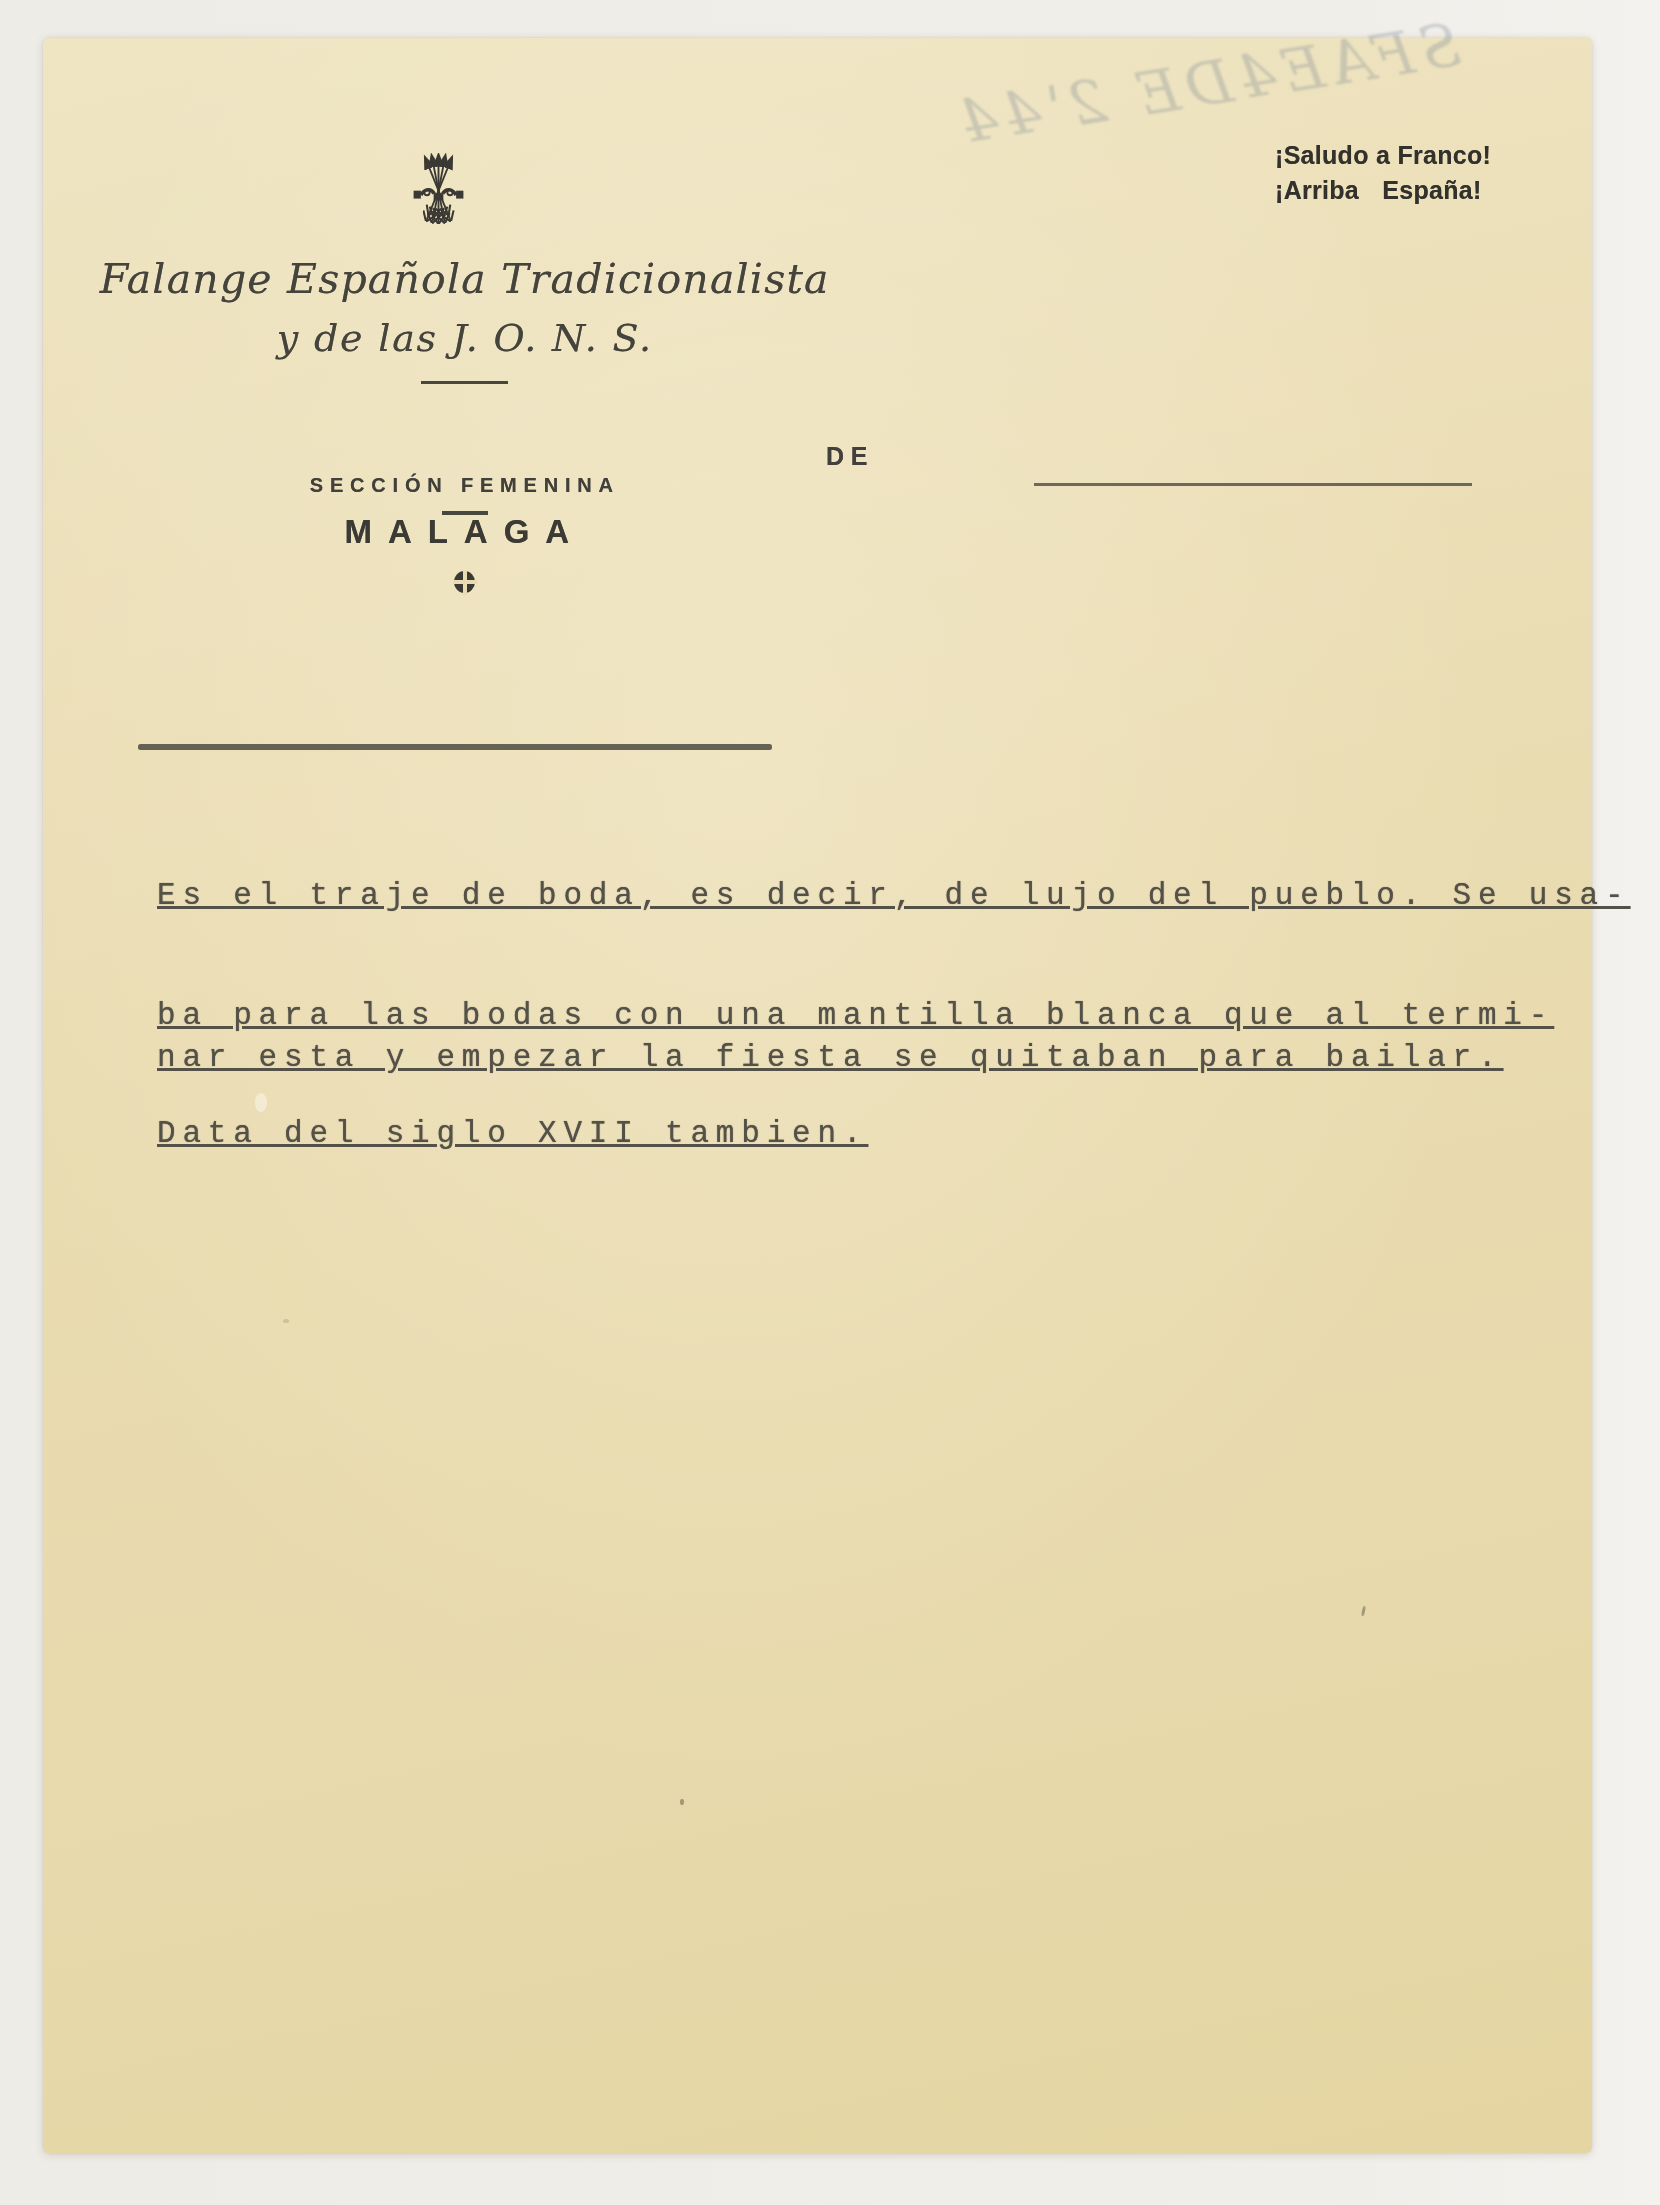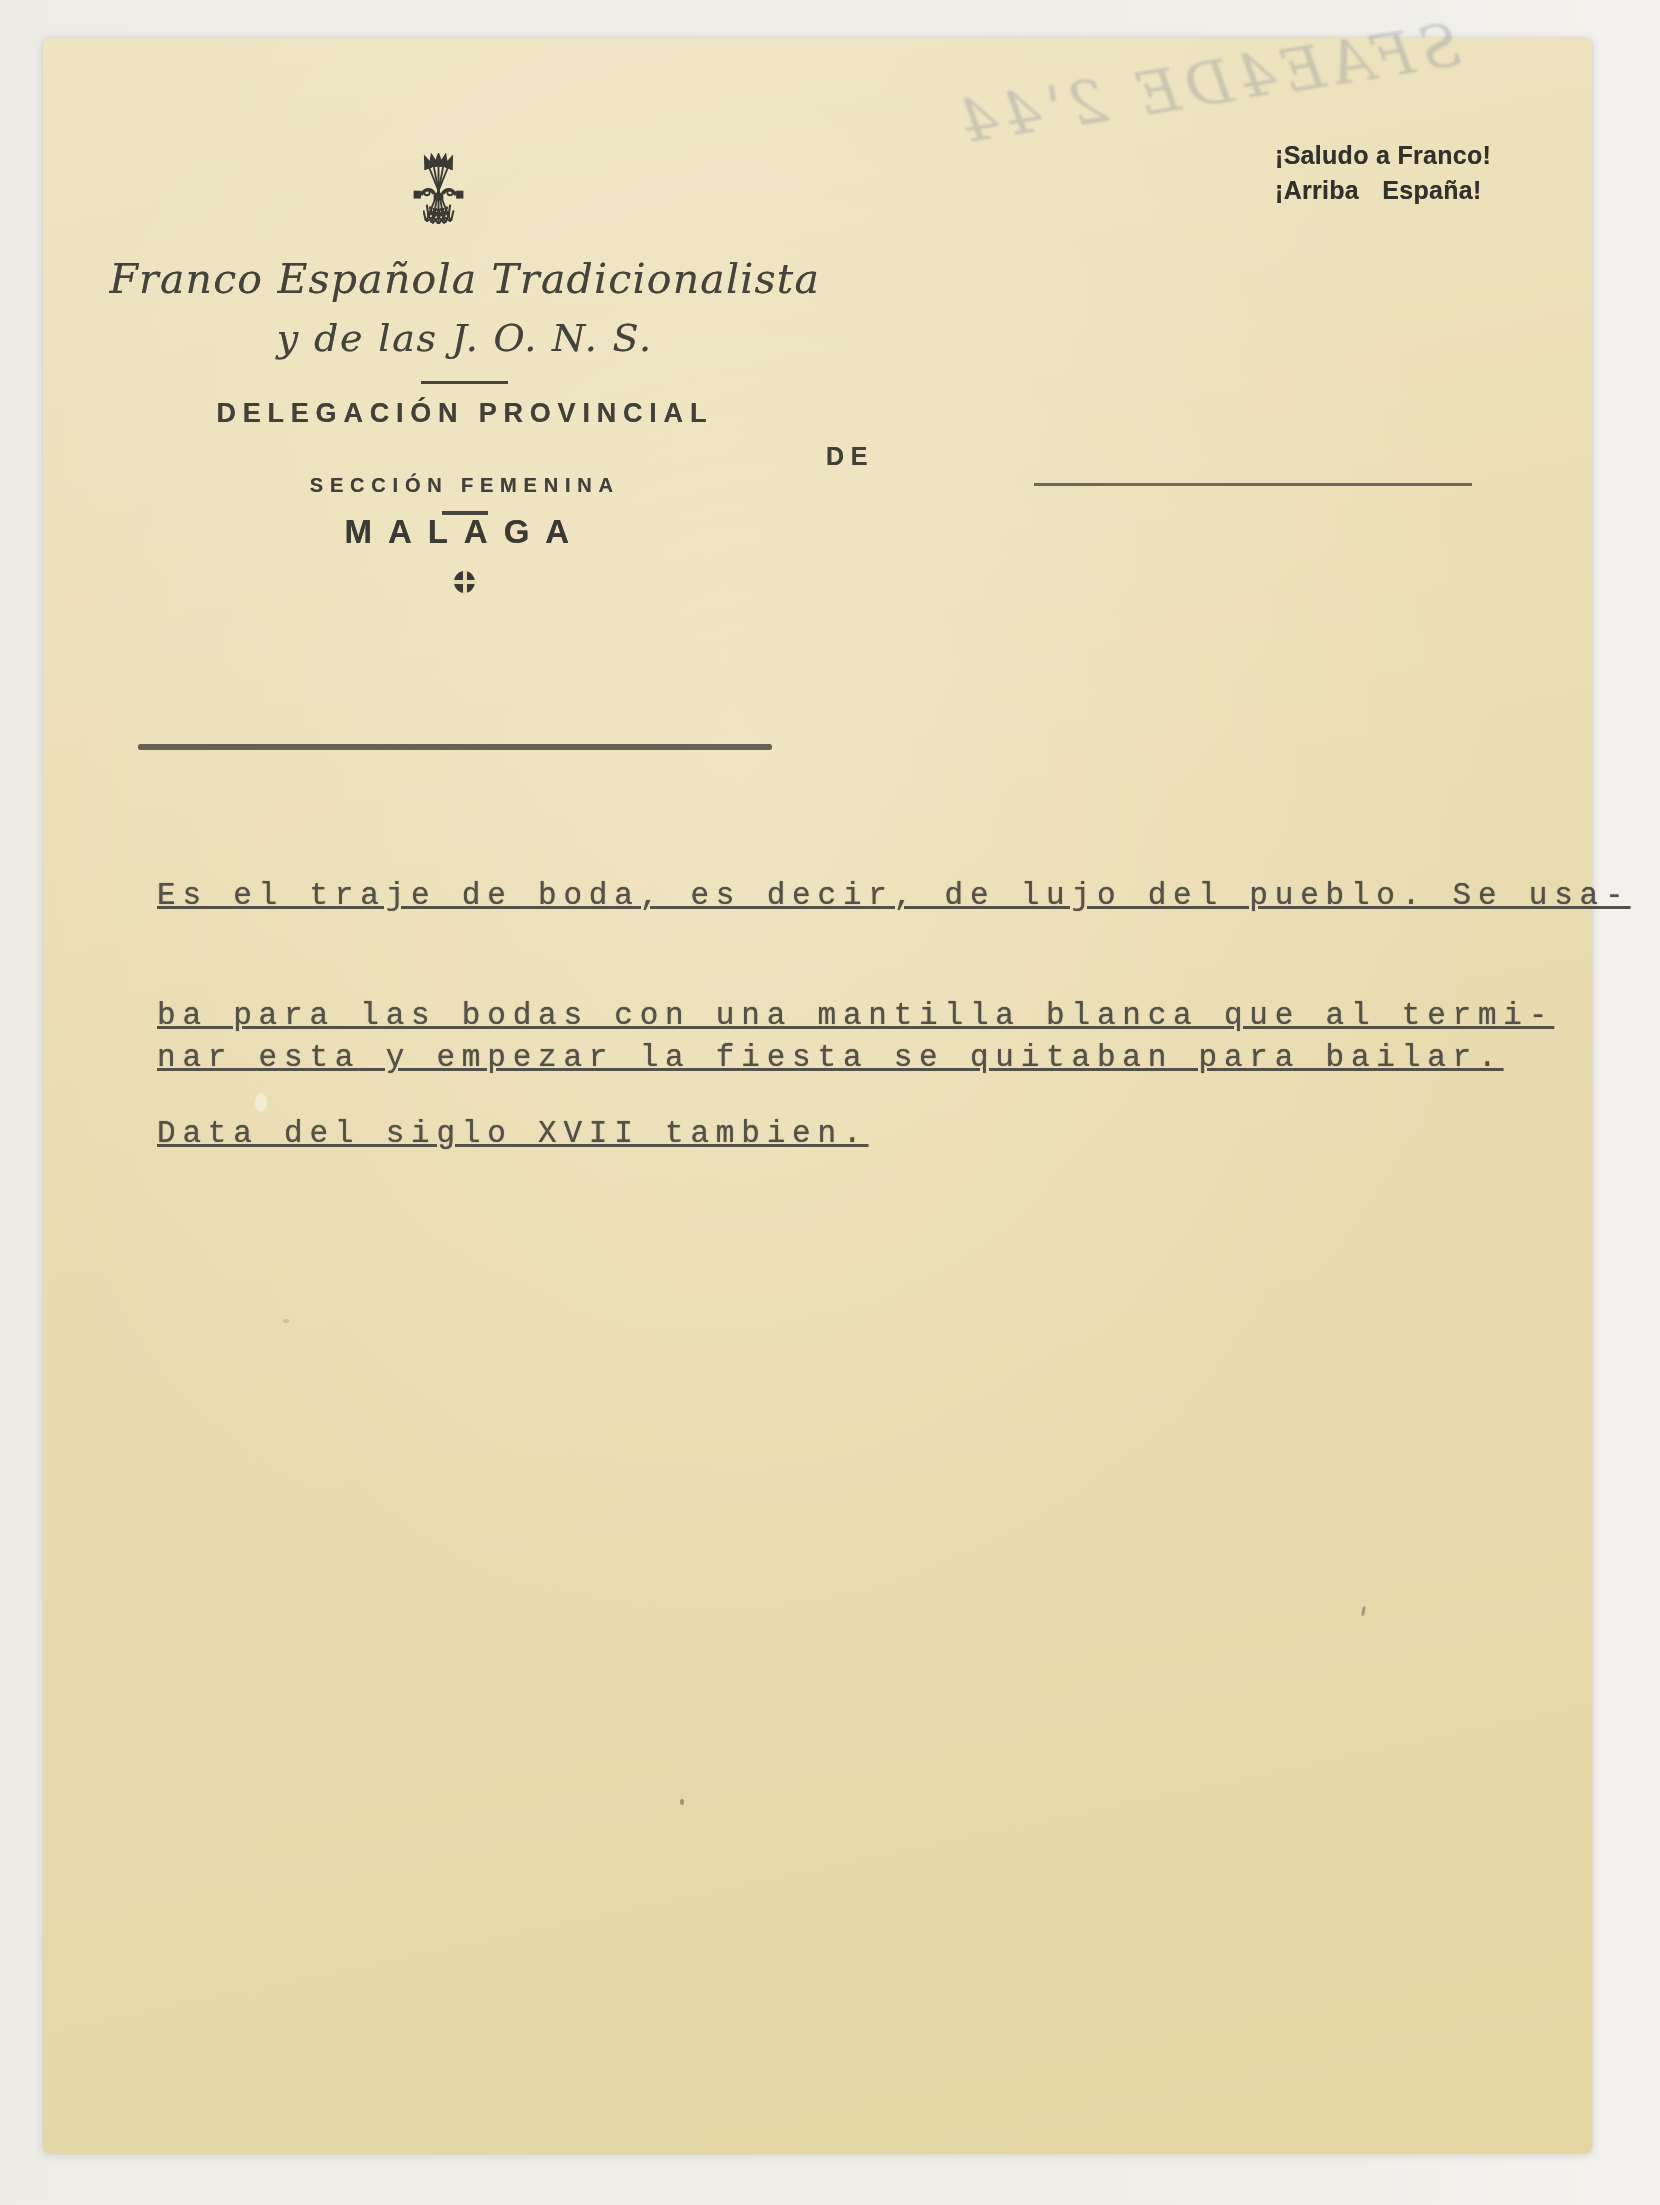--- a/index.html
+++ b/index.html
@@ -138,26 +138,25 @@
           <rect x="79" y="62" width="12" height="13" fill="#3a3933"></rect>
           <rect x="42" y="66" width="16" height="12" fill="#3a3933"></rect>
           <path d="M21,69 C28,58 38,58 43,67" class="ink" stroke-width="6"></path>
           <path d="M57,67 C62,58 72,58 79,69" class="ink" stroke-width="6"></path>
           <circle cx="31" cy="65" r="4.5" class="ink" stroke-width="3"></circle>
           <circle cx="69" cy="65" r="4.5" class="ink" stroke-width="3"></circle>
         </g>
       </svg>
     </div>
 
-    <div class="lh-abs script1">Franco Española Tradicionalista</div>
+    <div class="lh-abs script1">Falange Española Tradicionalista</div>
     <div class="lh-abs script2">y de las J. O. N. S.</div>
     <div class="lh-abs rule1">
       <span class="bar"></span>
     </div>
-    <div class="lh-abs dept1">DELEGACIÓN PROVINCIAL</div>
     <div class="lh-abs dept2">DE</div>
     <div class="lh-abs dept3">SECCIÓN FEMENINA</div>
     <div class="lh-abs rule2">
       <span class="bar"></span>
     </div>
     <div class="lh-abs city">MALAGA</div>
     <div class="lh-abs crossrow">
       <span class="cross"></span>
     </div>
 

